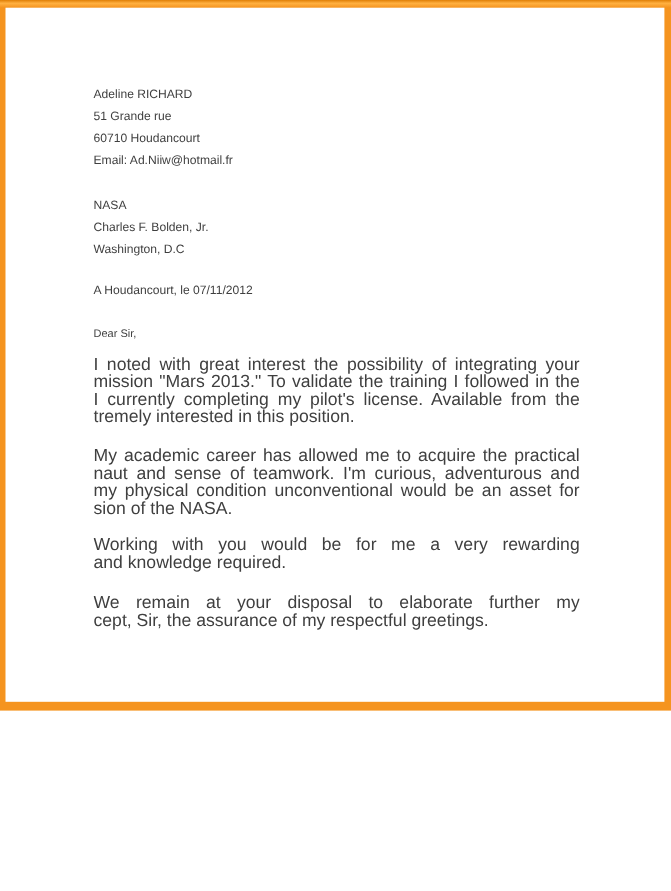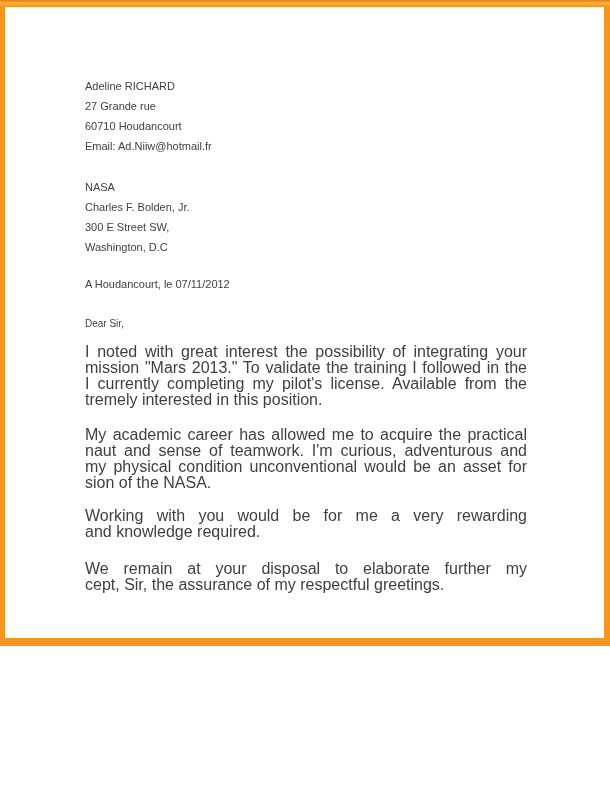--- a/index.html
+++ b/index.html
@@ -44,29 +44,28 @@
   .p4{ margin-top:21px; }
 </style>
 </head>
 <body>
 
 <div class="frame">
   <div class="paper">
 
     <div class="sender">
         <div class="hline">Adeline RICHARD</div>
-        <div class="hline">27 Grande rue</div>
+        <div class="hline">51 Grande rue</div>
         <div class="hline">60710 Houdancourt</div>
         <div class="hline">Email: Ad.Niiw@hotmail.fr</div>
       </div>
 
     <div class="recipient">
         <div class="hline">NASA</div>
         <div class="hline">Charles F. Bolden, Jr.</div>
-        <div class="hline">300 E Street SW,</div>
         <div class="hline">Washington, D.C</div>
       </div>
 
     <div class="dateline">A Houdancourt, le 07/11/2012</div>
 
     <div class="salutation">Dear Sir,</div>
 
     <div class="para p1">
         <div class="line">I noted with great interest the possibility of integrating your business as an astronaut for the</div>
         <div class="line">mission "Mars 2013." To validate the training I followed in the school Air Salon-De-Provence,</div>

